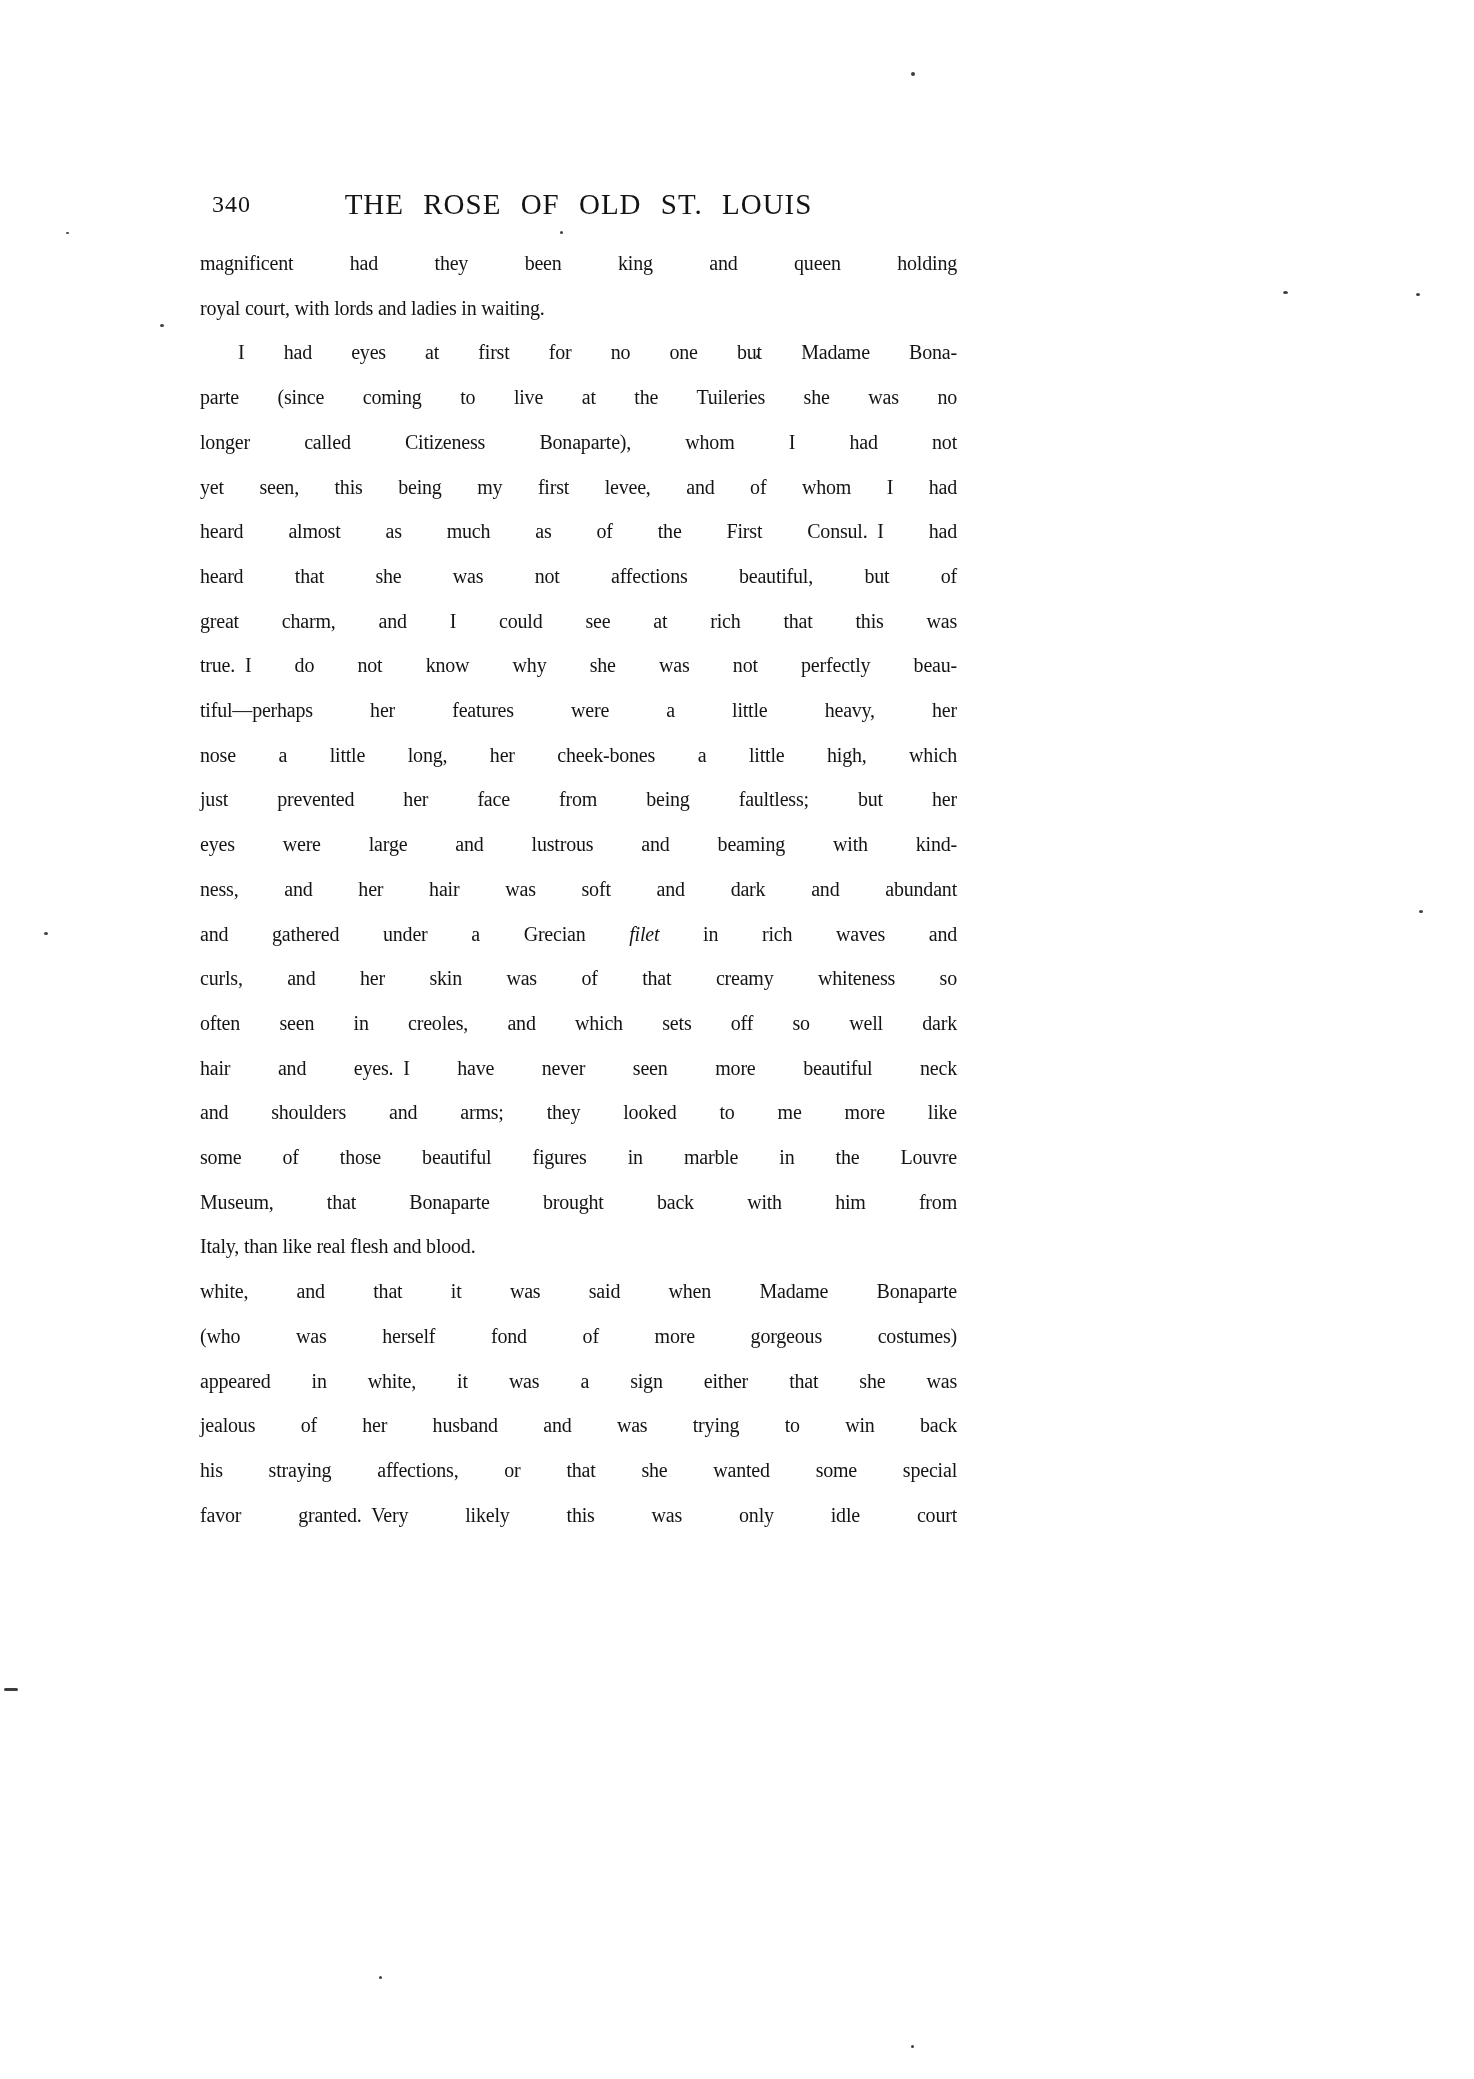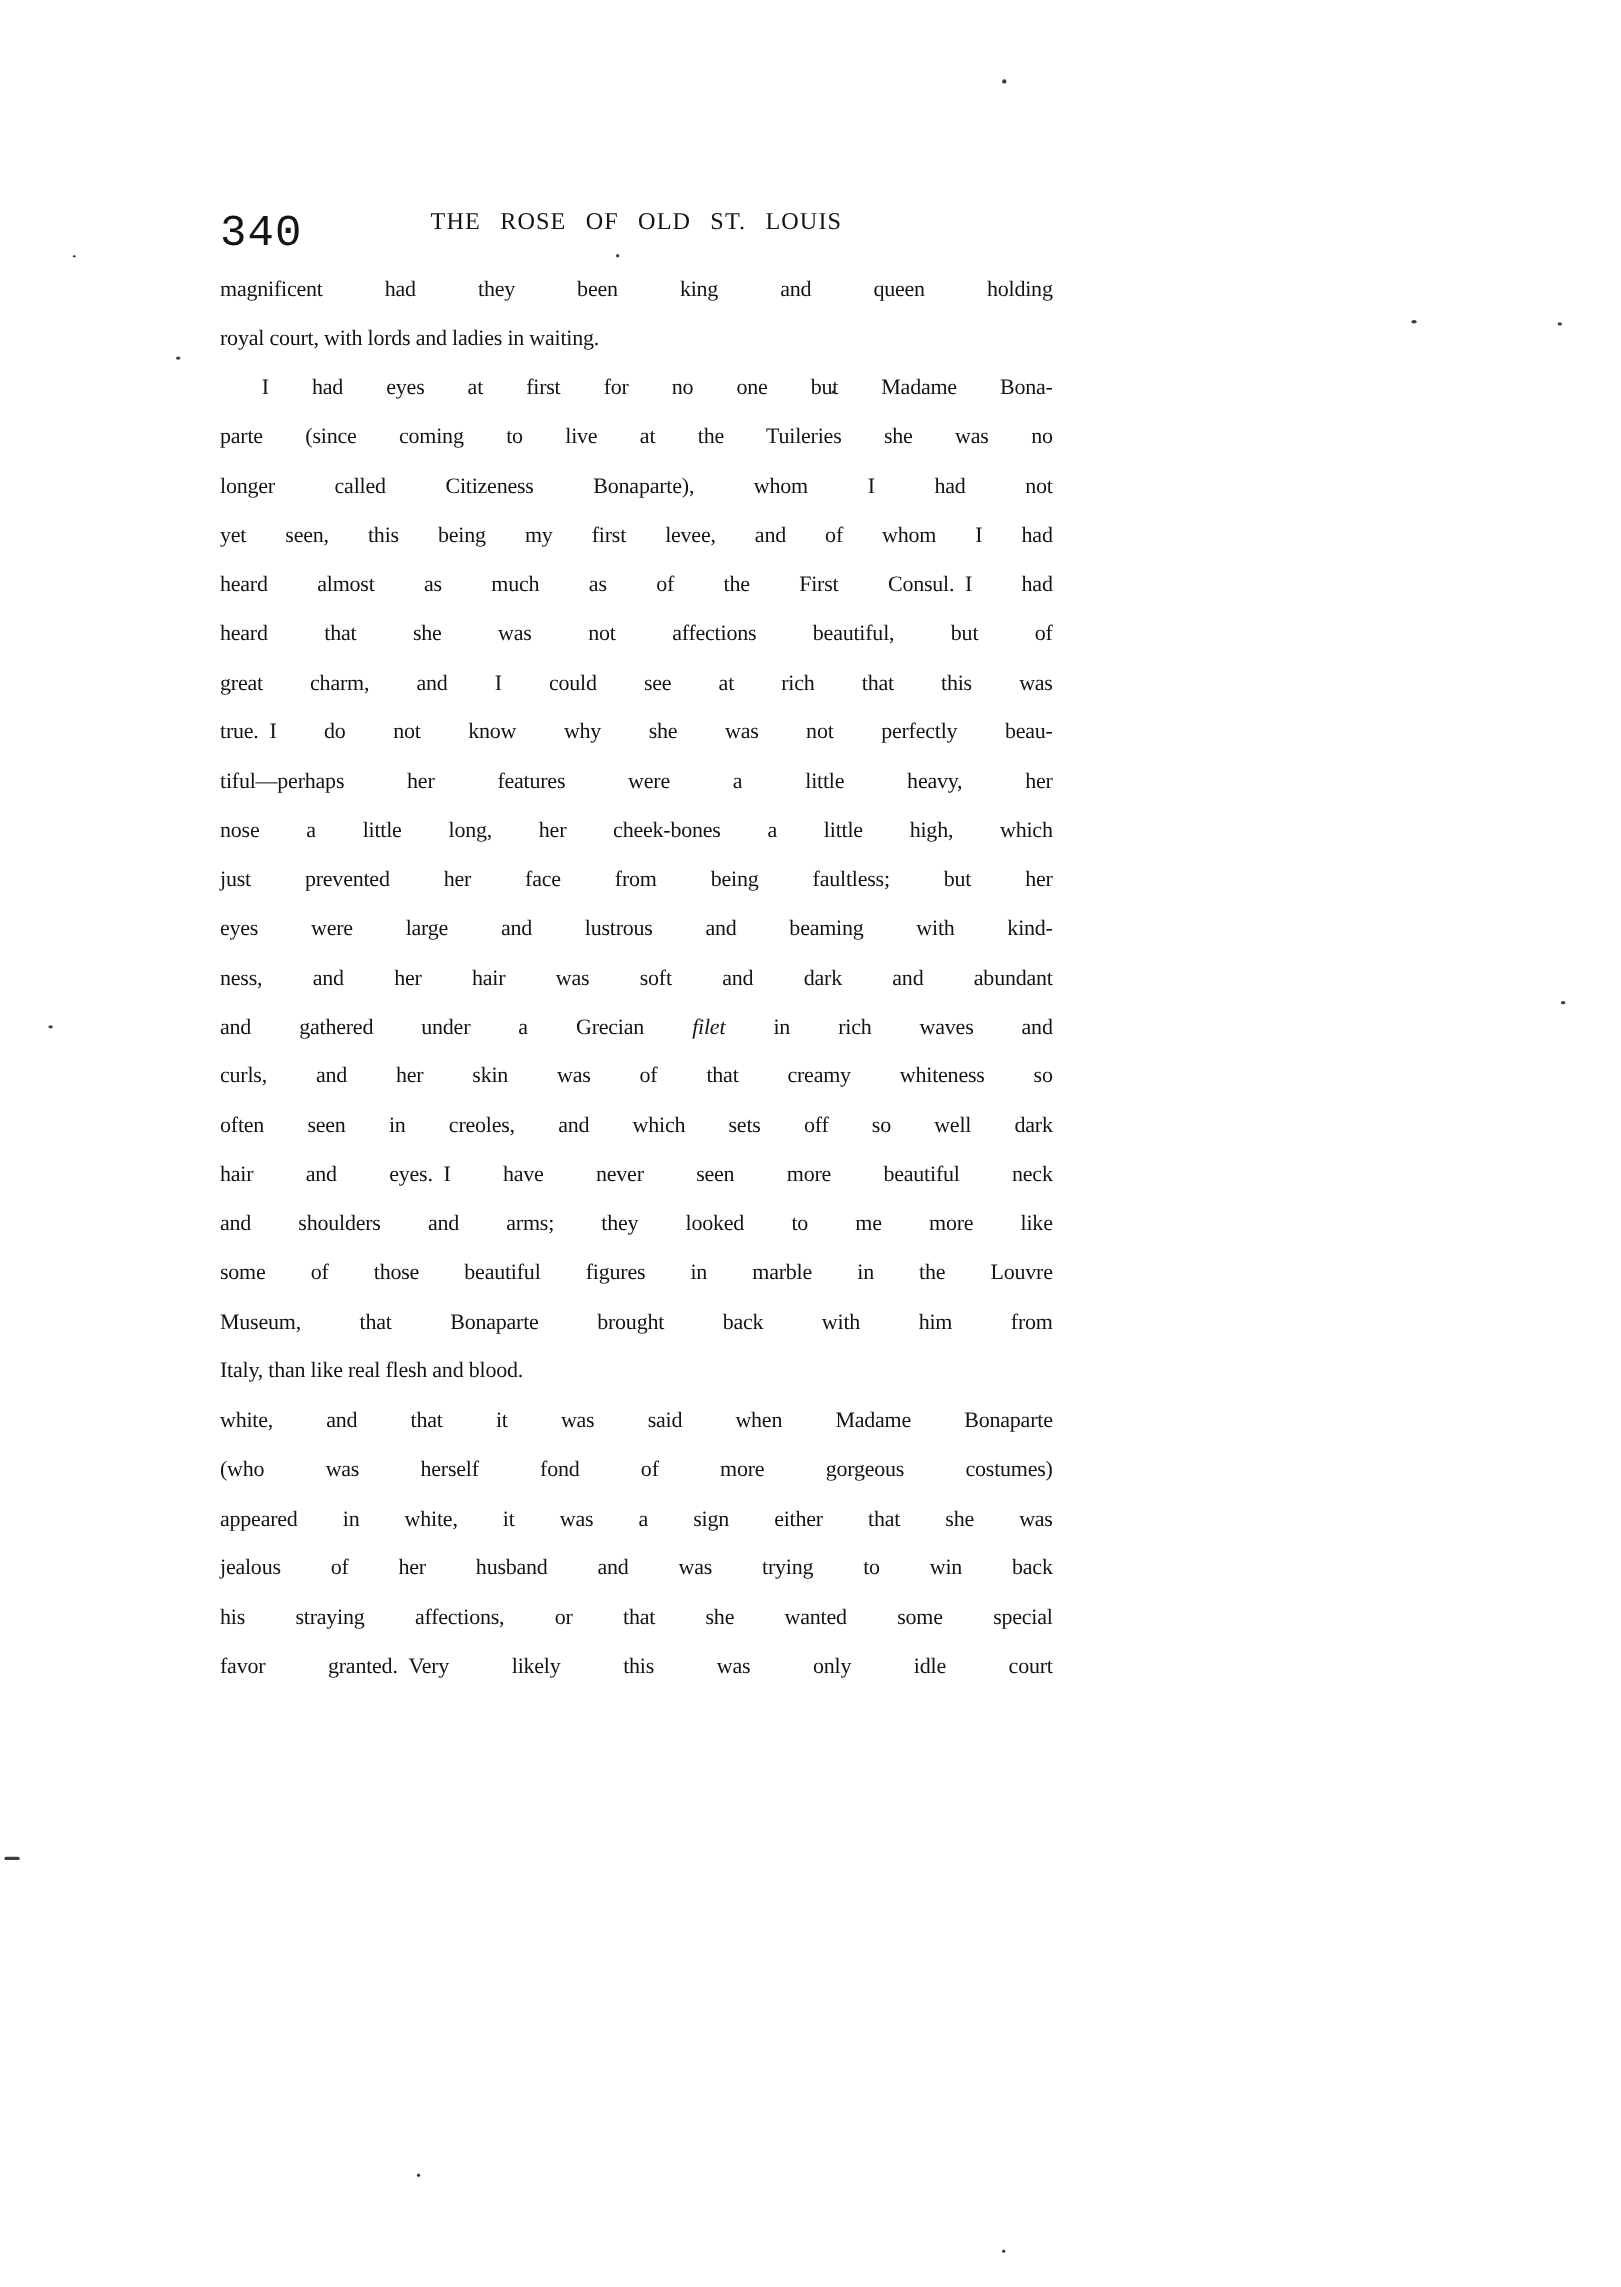--- a/index.html
+++ b/index.html
@@ -19,33 +19,32 @@
   }
   .page-header {
     position: absolute;
     left: 200px;
     top: 188px;
     width: 757px;
     height: 42px;
   }
   .page-number {
     position: absolute;
-    left: 0;
+    left: 12px;
     top: 3px;
-    font-size: 40px;
+    font-size: 24px;
     letter-spacing: 1px;
-    font-family: Liberation Mono, monospace;
   }
   .running-title {
     position: absolute;
     left: 0;
     right: 0;
     top: 0;
     text-align: center;
-    font-size: 22px;
+    font-size: 29px;
     letter-spacing: 1px;
     word-spacing: 11px;
     white-space: nowrap;
   }
   .text-block {
     position: absolute;
     left: 200px;
     top: 241px;
     width: 757px;
     font-size: 20px;

